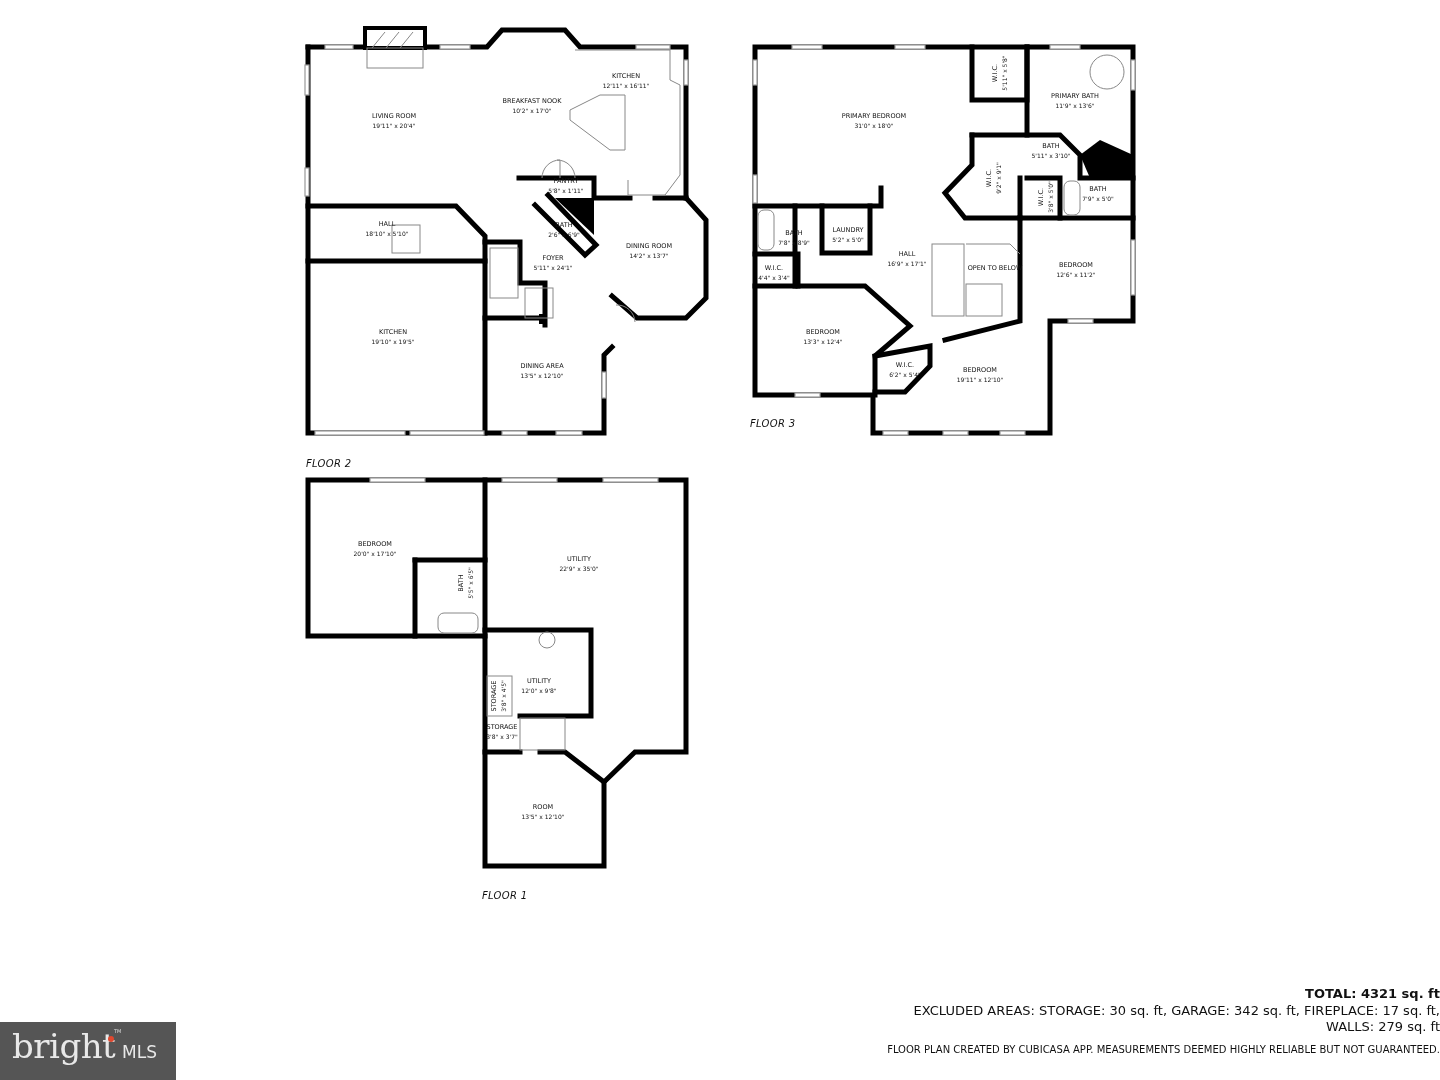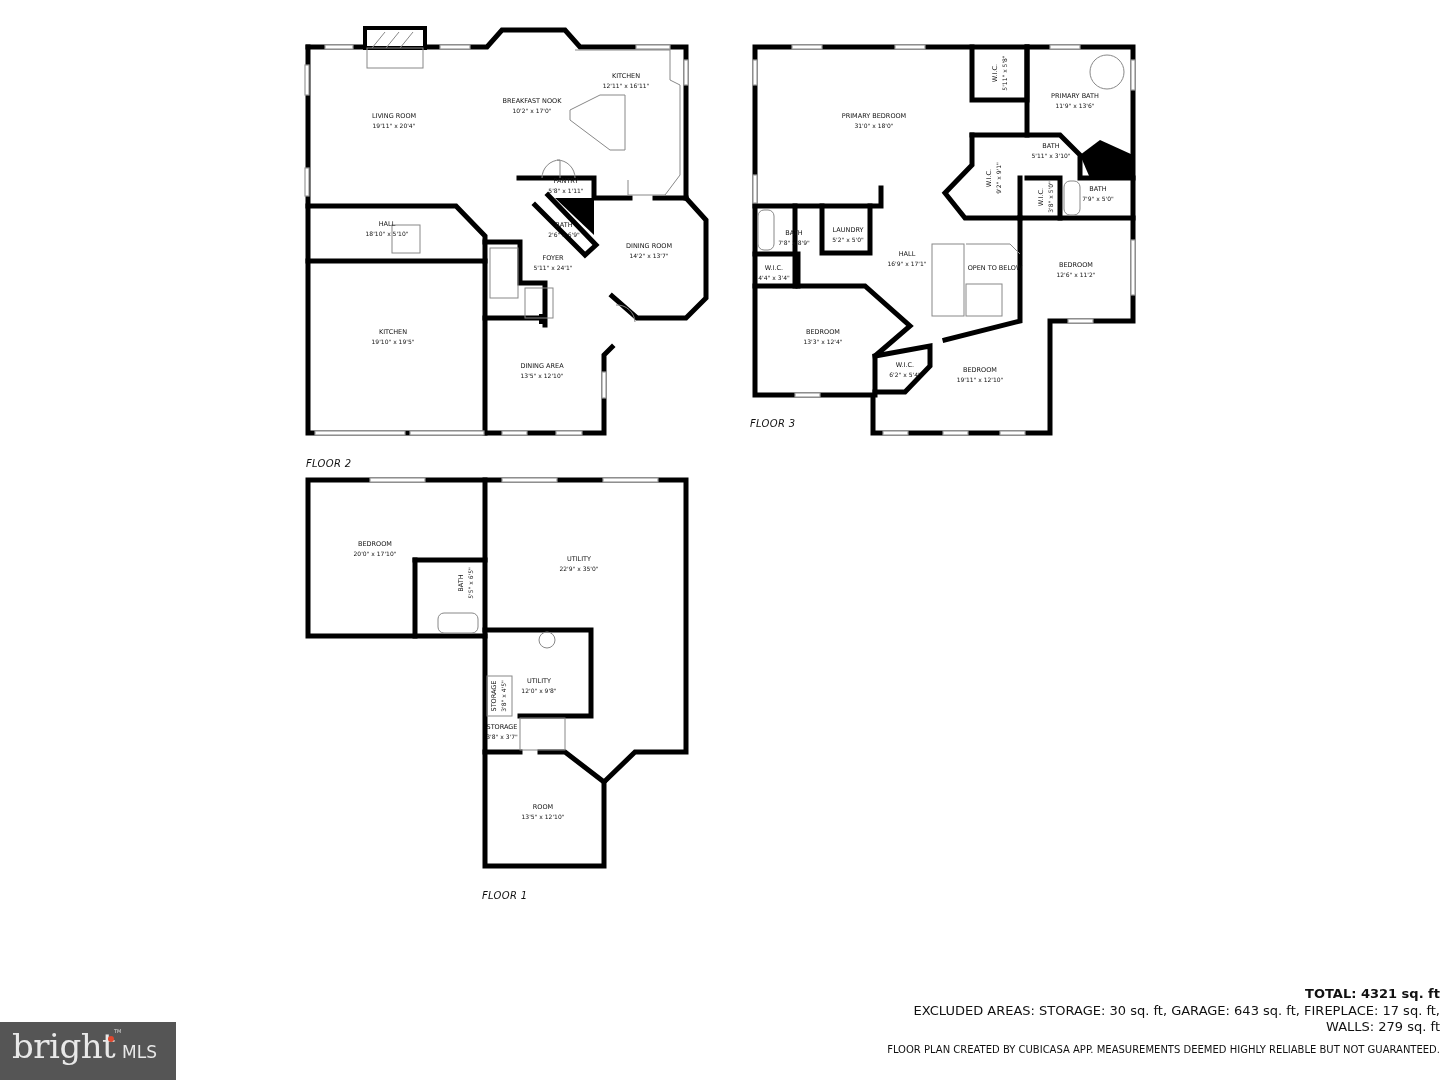--- a/index.html
+++ b/index.html
@@ -272,21 +272,21 @@
   </div>
   <div class="room-label" style="left:543px;top:812px;">
     <span>ROOM</span>
     <span class="dim">13'5" x 12'10"</span>
   </div>
   <div class="floor-label" style="left:482px;top:890px;">FLOOR 1</div>
 </div>
 
 <div class="summary">
   <div class="total">TOTAL: 4321 sq. ft</div>
-  <div>EXCLUDED AREAS: STORAGE: 30 sq. ft, GARAGE: 643 sq. ft, FIREPLACE: 17 sq. ft,</div>
+  <div>EXCLUDED AREAS: STORAGE: 30 sq. ft, GARAGE: 342 sq. ft, FIREPLACE: 17 sq. ft,</div>
   <div>WALLS: 279 sq. ft</div>
 </div>
 <div class="disclaimer">FLOOR PLAN CREATED BY CUBICASA APP. MEASUREMENTS DEEMED HIGHLY RELIABLE BUT NOT GUARANTEED.</div>
 
 <div class="logo">
   <span class="b">bright</span>
   <span class="dot"></span>
   <span class="tm">TM</span>
   <span class="m">MLS</span>
 </div>

